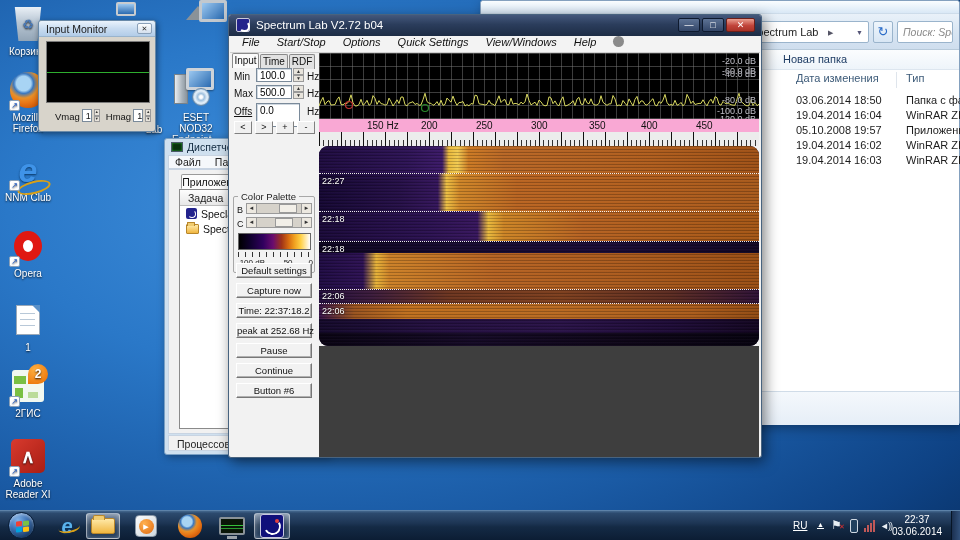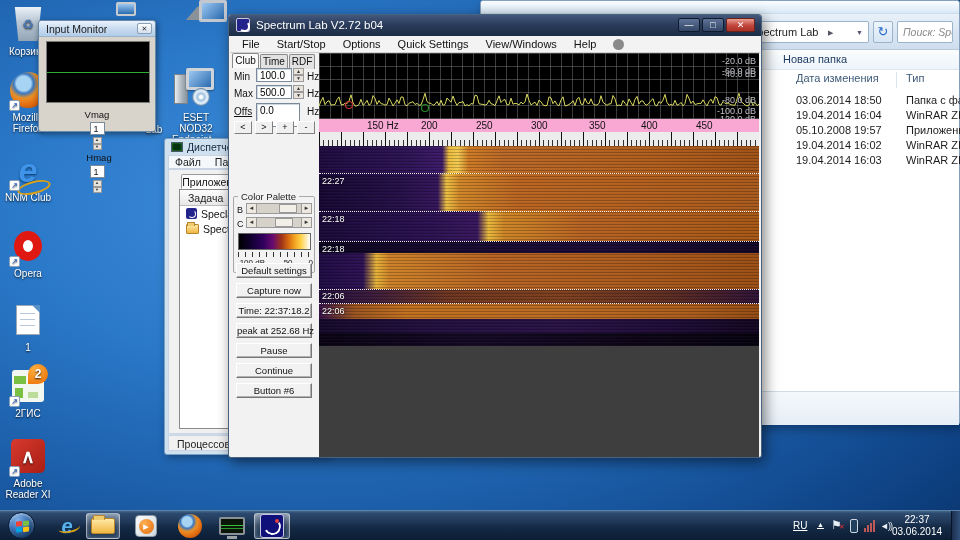--- a/index.html
+++ b/index.html
@@ -74,21 +74,21 @@
   
   .sl-win { left:228px; top:14px; width:534px; height:444px; z-index:4; background:#f2f2f2; border:1px solid #48637f; border-radius:3px; box-shadow:3px 4px 14px rgba(0,0,0,.5); overflow:hidden; }
   .sl-title { position:absolute; left:0; top:0; right:0; height:21px; background:linear-gradient(180deg,#44587c 0%,#2b3d5c 45%,#1d2c45 100%); color:#fff; font-size:11.5px; }
   .sl-title-text { position:absolute; left:27px; top:4px; }
   .sl-app-ico { position:absolute; left:7px; top:3px; width:14px; height:14px; background:#23238c; border:1px solid #c8c8d8; border-radius:2px; }
   .sl-app-ico::after { content:""; position:absolute; left:2px; top:2px; width:7px; height:7px; border:2px solid #fff; border-radius:50%; border-top-color:transparent; border-left-color:transparent; }
   .cap-btn { position:absolute; top:3px; height:14px; border-radius:2px; font-size:9px; line-height:12px; text-align:center; color:#fff; border:1px solid #0e1a2e; }
   .cap-min { right:61px; width:22px; background:linear-gradient(#5d7294,#334668); }
   .cap-max { right:37px; width:22px; background:linear-gradient(#5d7294,#334668); }
   .cap-close { right:6px; width:29px; background:linear-gradient(#ea9f90,#c1443a 55%,#a93227); border-color:#6e1f18; }
-  .sl-menubar { position:absolute; left:1px; top:21px; right:1px; height:17px; background:#f3f3f3; border-bottom:1px solid #cfcfcf; display:flex; align-items:center; gap:17px; padding-left:12px; font-size:11px; color:#111; }
+  .sl-menubar { position:absolute; left:1px; top:21px; right:1px; height:17px; background:#f3f3f3; border-bottom:1px solid #cfcfcf; display:flex; gap:17px; padding-left:12px; font-size:11px; color:#111;font-style:italic; }
   .menu-dot { width:11px; height:11px; border-radius:50%; background:#8a8a8a; }
   .sl-left { position:absolute; left:1px; top:38px; width:89px; bottom:1px; background:#f2f2f2; }
 
   .sl-tab { position:absolute; height:15px; font-size:10px; text-align:center; line-height:14px; border:1px solid #8a8a8a; border-bottom:none; background:#e2e2e2; border-radius:2px 2px 0 0; color:#111; }
   .sl-tab.active { background:#fafafa; }
 
   .fld-label { position:absolute; font-size:10px; color:#111; }
   .fld-input { position:absolute; background:#fff; border:1px solid #7a8a9a; box-shadow:inset 1px 1px 0 #d0d8e0; font-size:10px; color:#000; padding:1px 0 0 3px; }
   .spin { position:absolute; width:11px; height:13px; display:flex; flex-direction:column; }
   .spin span { flex:1; background:#e8e4dc; border:1px solid #9a9a9a; font-size:5px; line-height:5px; text-align:center; color:#333; }
@@ -115,21 +115,21 @@
   .sl-graph::before { content:""; position:absolute; inset:0;
     background:repeating-linear-gradient(90deg, rgba(120,120,120,.5) 0 1px, transparent 1px 11px),
                repeating-linear-gradient(0deg, rgba(120,120,120,.5) 0 1px, transparent 1px 13px); }
   .db-label { position:absolute; right:3px; font-size:9px; color:#c0c0c8; text-shadow:0 0 2px #000; }
   .freq-row { position:absolute; left:90px; top:104px; width:440px; height:13px; background:#f9a8d4; }
   .freq-label { position:absolute; top:1px; font-size:10px; color:#111; }
   .ruler { position:absolute; left:90px; top:117px; width:440px; height:14px; background:#ececec;
     background-image:repeating-linear-gradient(90deg,#111 0 1px,transparent 1px 22px), repeating-linear-gradient(90deg,#333 0 1px,transparent 1px 4.4px);
     background-size:100% 100%, 100% 45%; background-position:0 0, 0 100%; background-repeat:no-repeat; }
 
-  .waterfall { position:absolute; left:90px; top:131px; width:440px; height:200px; background:#1a0a30; overflow:hidden; }
+  .waterfall { position:absolute; left:90px; top:131px; width:440px; height:200px; background:#1a0a30; overflow:hidden;border-radius:9px; }
   .wf-band { position:absolute; left:0; width:440px; }
   .wf-b1 { top:0; height:27px; background:linear-gradient(90deg,#1f0c40 0%,#2e1456 20%,#3c1a68 28%,#eab93c 29.5%,#f2cb52 31.5%,#cc7a24 34%,#b96726 42%,#b05e1e 75%,#a05217 100%); }
   .wf-b2 { top:27px; height:38px; background:linear-gradient(90deg,#160834 0%,#261048 18%,#35165c 27%,#edbf42 29%,#cf8628 32%,#ba6522 45%,#b05e1e 80%,#a85a1c 100%); }
   .wf-b3 { top:65px; height:30px; background:linear-gradient(90deg,#1b0a3a 0%,#2c1252 25%,#38175e 36%,#e9b93c 38.5%,#cd8526 42%,#b66222 60%,#a55716 100%); }
   .wf-b4 { top:95px; height:12px; background:linear-gradient(90deg,#0d0520 0%,#170a30 30%,#1b0c36 65%,#120724 100%); }
   .wf-b5 { top:107px; height:36px; background:linear-gradient(90deg,#200c44 0%,#2e1254 10%,#e6b238 13%,#cc8128 16%,#b66323 40%,#ab5b1e 70%,#9b4f15 100%); }
   .wf-b6 { top:143px; height:15px; background:linear-gradient(90deg,#230d3e 0%,#3c1c3c 12%,#6e3620 30%,#7e401f 55%,#5c2c22 80%,#2e1236 100%); }
   .wf-b7 { top:158px; height:15px; background:linear-gradient(90deg,#35124a 0%,#9a5420 8%,#c0701f 20%,#b96a22 55%,#aa5c1c 85%,#934c14 100%); }
   .wf-b8 { top:173px; height:14px; background:linear-gradient(90deg,#150a2c 0%,#241040 25%,#2a1348 55%,#1f0c38 80%,#140722 100%); }
   .wf-b9 { top:187px; height:13px; background:linear-gradient(90deg,#0a0414 0%,#150a26 35%,#0e0618 70%,#070310 100%); }
@@ -138,21 +138,21 @@
   .wf-dot { position:absolute; left:0; right:0; border-top:1px dotted rgba(255,255,255,.92); z-index:2; }
   .wf-ts { position:absolute; left:3px; color:#fff; font-size:9px; text-shadow:0 0 2px #000; z-index:2; }
   .wf-footer { position:absolute; left:90px; top:331px; width:440px; height:112px; background:#3e3e3e; }
 
   
   .im-win { left:38px; top:20px; width:118px; height:112px; z-index:5; background:#d8d4cb; border:1px solid #6a8aa8; box-shadow:1px 2px 6px rgba(0,0,0,.45); }
   .im-title { position:absolute; left:0; top:0; right:0; height:16px; background:linear-gradient(180deg,#eaf3fc,#c9dcf0 50%,#b2cce8); border-bottom:1px solid #9ab4cc; border-radius:3px 3px 0 0; font-size:10.5px; color:#1a1a1a; padding:2px 0 0 7px; }
   .im-close { position:absolute; right:3px; top:2px; width:15px; height:11px; background:linear-gradient(#fdfdfd,#d4e0ee); border:1px solid #8aa0b8; border-radius:2px; font-size:7px; line-height:9px; text-align:center; color:#333; }
   .im-display { position:absolute; left:7px; top:20px; width:104px; height:62px; background:#000; border:1px solid #7a7a7a; }
   .im-line { position:absolute; left:0; right:0; top:50%; height:1px; background:#2eae2e; }
-  .im-ctrl { position:absolute; left:0; right:0; top:88px; display:flex; align-items:center; gap:2px; padding:0 16px; font-size:9.5px; color:#111;flex-direction:column; }
+  .im-ctrl { position:absolute; left:0; right:0; top:88px; display:flex; align-items:flex-end; gap:2px; padding:0 16px; font-size:9.5px; color:#111; }
   .im-input { width:15px; height:13px; background:#fff; border:1px solid #7a8a9a; font-size:9px; padding:1px 0 0 3px; }
   .im-spin { width:9px; height:13px; display:flex; flex-direction:column; }
   .im-spin span { flex:1; background:#e8e4dc; border:1px solid #9a9a9a; font-size:4px; line-height:4px; text-align:center; color:#333; }
 
   
   .taskbar { position:absolute; left:0; top:510px; width:960px; height:30px; z-index:6; background:linear-gradient(180deg,#44688e 0%,#2c4a6e 8%,#1d3554 42%,#142a45 55%,#0c1d34 100%); border-top:1px solid #5d82a8; }
   .orb { position:absolute; left:8px; top:1px; width:27px; height:27px; border-radius:50%; background:radial-gradient(circle at 35% 28%, #7fb2e8 0%, #3f74b8 38%, #16365e 78%, #0a2342 100%); border:1px solid #091d36; box-shadow:inset 0 2px 3px rgba(255,255,255,.45); }
   .orb-flag { position:absolute; left:7px; top:8px; width:13px; height:11px; display:grid; grid-template-columns:1fr 1fr; grid-template-rows:1fr 1fr; gap:1px; transform:skewY(-4deg); }
   .orb-flag i { border-radius:1px; }
   .tb-btn { position:absolute; top:2px; height:26px; border-radius:3px; display:flex; align-items:center; justify-content:center; }
@@ -330,21 +330,21 @@
       <span>File</span>
       <span>Start/Stop</span>
       <span>Options</span>
       <span>Quick Settings</span>
       <span>View/Windows</span>
       <span>Help</span>
       <span class="menu-dot"></span>
     </div>
 
     <div class="sl-left">
-      <div class="sl-tab active" style="left:2px;top:0;width:27px">Club</div>
+      <div class="sl-tab active" style="left:2px;top:0;width:27px">Input</div>
       <div class="sl-tab" style="left:30px;top:1px;width:28px">Time</div>
       <div class="sl-tab" style="left:59px;top:1px;width:26px">RDF</div>
 
       <span class="fld-label" style="left:4px;top:18px">Min</span>
       <div class="fld-input" style="left:26px;top:15px;width:36px;height:14px">100.0</div>
       <div class="spin" style="left:63px;top:15px">
           <span>▲</span>
           <span>▼</span>
         </div>
       <span class="fld-label" style="left:77px;top:18px">Hz</span>

